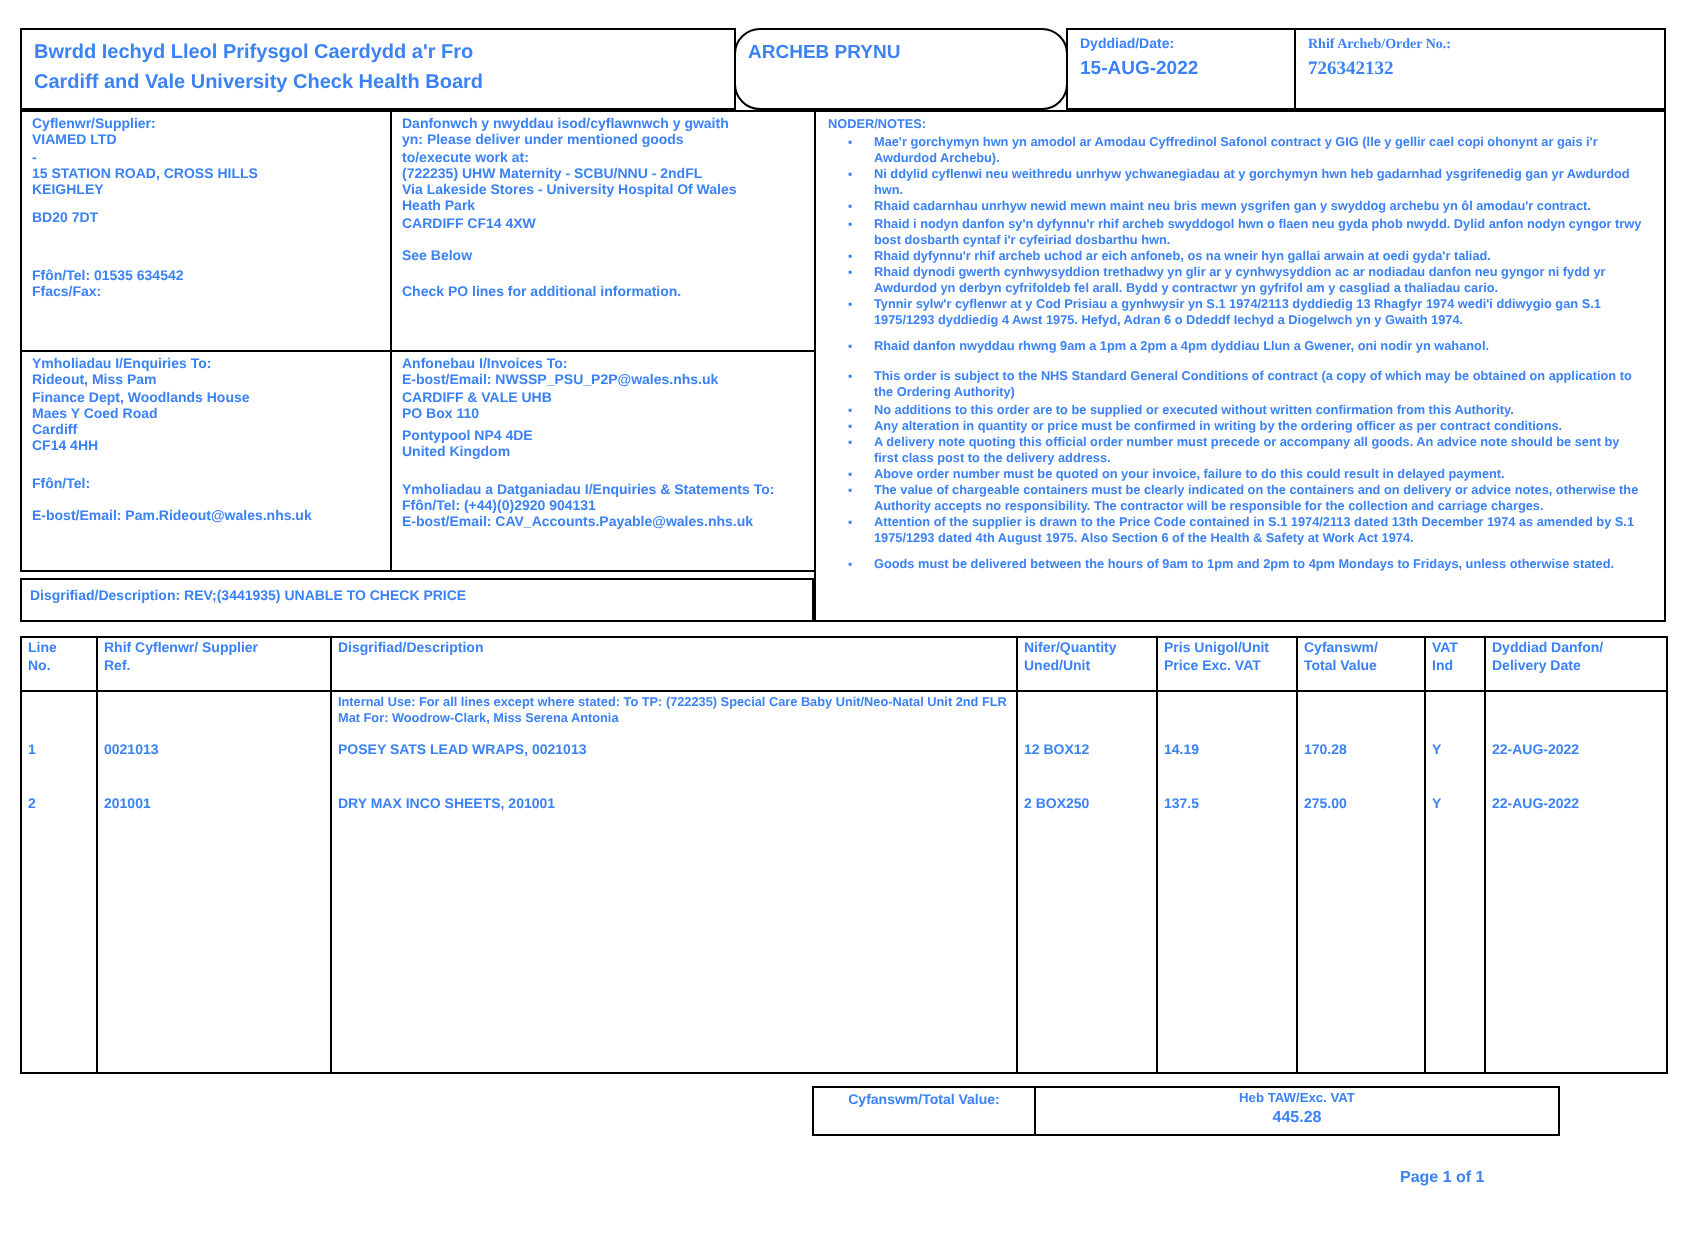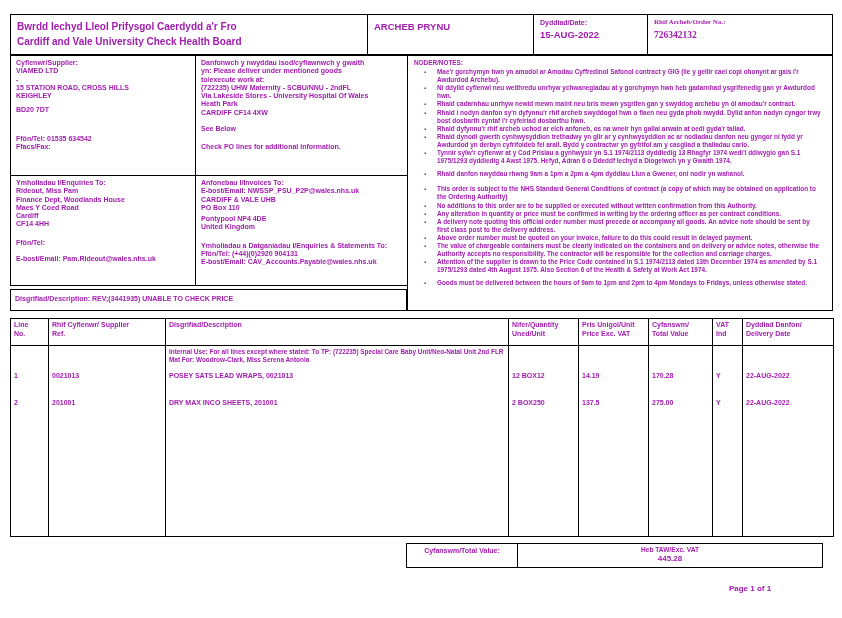--- a/index.html
+++ b/index.html
@@ -1,25 +1,25 @@
 <!DOCTYPE html>
 <html><head>
 <meta charset="utf-8">
 <style>
   html,body { margin:0; padding:0; background:#fff; }
   .page {
     position:relative; width:842px; height:618px; background:#ffffff;
-    font-family:"Liberation Sans", sans-serif; font-weight:bold; color:#a21caf;
+    font-family:"Liberation Sans", sans-serif; font-weight:bold; color:#3b82f6;
     overflow:hidden; -webkit-font-smoothing:antialiased;
   }
   .box { position:absolute; border:1px solid #000; box-sizing:border-box; background:#fff; }
 
   
   .org-box   { left:10px;  top:14px; width:358px; height:41px; padding:4px 6px; font-size:10px; line-height:15px; }
-  .title-box { left:367px; top:14px; width:167px; height:41px; padding:4px 6px; font-size:9.5px; line-height:15px; }
+  .title-box { left:367px; top:14px; width:167px; height:41px; padding:4px 6px; font-size:9.5px; line-height:15px;border-radius:13px; }
   .date-box  { left:533px; top:14px; width:138px; height:41px; padding:3px 6px; }
   .order-box { left:647px; top:14px; width:186px; height:41px; padding:3px 6px;font-family:Liberation Serif, serif; }
   .small-label { font-size:7px; line-height:9px; }
   .big-value   { font-size:9.5px; line-height:12px; margin-top:2px; }
 
   
   .supplier-box  { left:10px;  top:55px;  width:186px; height:121px; padding:3px 5px; font-size:7px;  line-height:8.3px; }
   .deliver-box   { left:195px; top:55px;  width:213px; height:121px; padding:3px 5px; font-size:7px;  line-height:8.3px; }
   .notes-box     { left:407px; top:55px;  width:426px; height:256px; padding:3px 6px; font-size:6.4px; line-height:8.1px; }
   .enquiries-box { left:10px;  top:175px; width:186px; height:111px; padding:3px 5px; font-size:7px;  line-height:8.3px; }
@@ -44,27 +44,27 @@
     position:absolute; left:10px; top:318px; width:823px; height:219px;
     border-collapse:collapse; table-layout:fixed; border:1px solid #000;
     font-size:7px; font-weight:bold; line-height:8.5px;
   }
   .po-table th, .po-table td { border-right:1px solid #000; padding:2px 3px; vertical-align:top; text-align:left; }
   .po-table th:last-child, .po-table td:last-child { border-right:0; }
   .po-table th { border-bottom:1px solid #000; white-space:pre-line; font-size:7px; }
   .po-table .note-cell { font-size:6.4px; line-height:8px; }
 
   
-  .totals-box { left:406px; top:543px; width:417px; height:25px; display:flex; padding:0; }
+  .totals-box { left:406px; top:543px; width:374px; height:25px; display:flex; padding:0; }
   .totals-label { width:111px; border-right:1px solid #000; box-sizing:border-box; text-align:center; font-size:7px; padding-top:3px; }
   .totals-value { flex:1; text-align:center; padding-top:2px; }
   .totals-vat   { font-size:6.6px; line-height:8px; }
   .totals-amt   { font-size:8px;   line-height:10px; }
 
-  .footer-page { position:absolute; left:700px; top:584px; width:100px; text-align:center; font-size:8px; }
+  .footer-page { position:absolute; left:700px; top:584px; width:100px; text-align:left; font-size:8px; }
 </style>
 </head>
 <body>
 
 <div class="page">
 
   <div class="box org-box">
     <div class="ln">Bwrdd Iechyd Lleol Prifysgol Caerdydd a'r Fro</div>
     <div class="ln">Cardiff and Vale University Check Health Board</div>
   </div>

